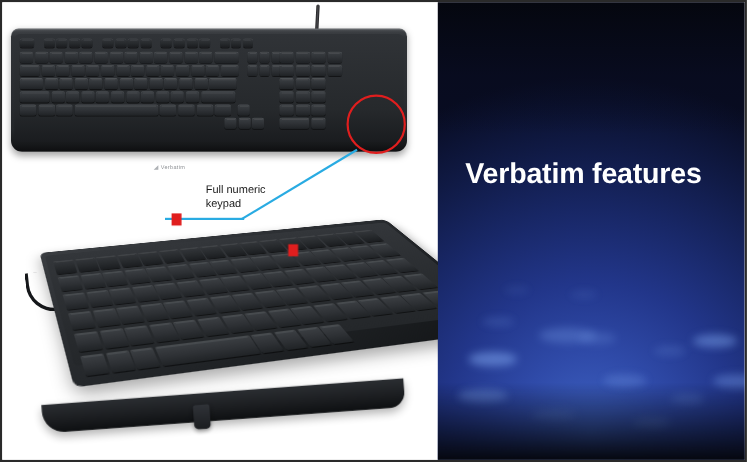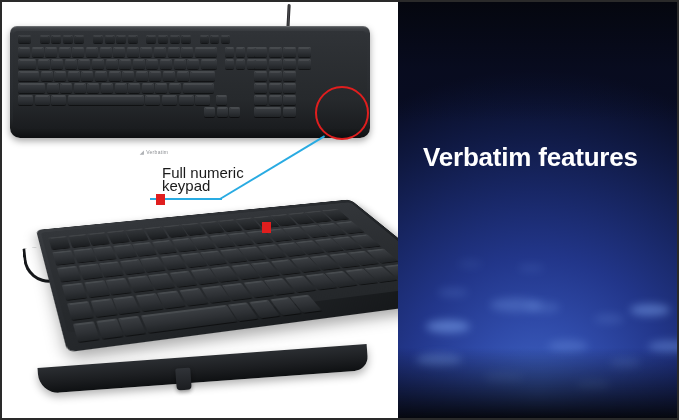--- a/index.html
+++ b/index.html
@@ -161,25 +161,26 @@
   
   .callout-line{position:absolute;background:#29ABE2;}
   .marker{
     position:absolute;
     width:9px; height:11px;
     background:#e01e1e;
     z-index:5;
   }
   .callout-label{
     position:absolute;
-    font-size:15px;
+    font-size:10px;
     line-height:13px;
     color:#1a1a1a;
     white-space:pre-line;
     font-family:"Liberation Sans", sans-serif;
+    margin-left:25px;
   }
   .diag{
     position:absolute;
     height:2px;
     background:#29ABE2;
     transform-origin:left center;
   }
 
   
   #right-panel{

